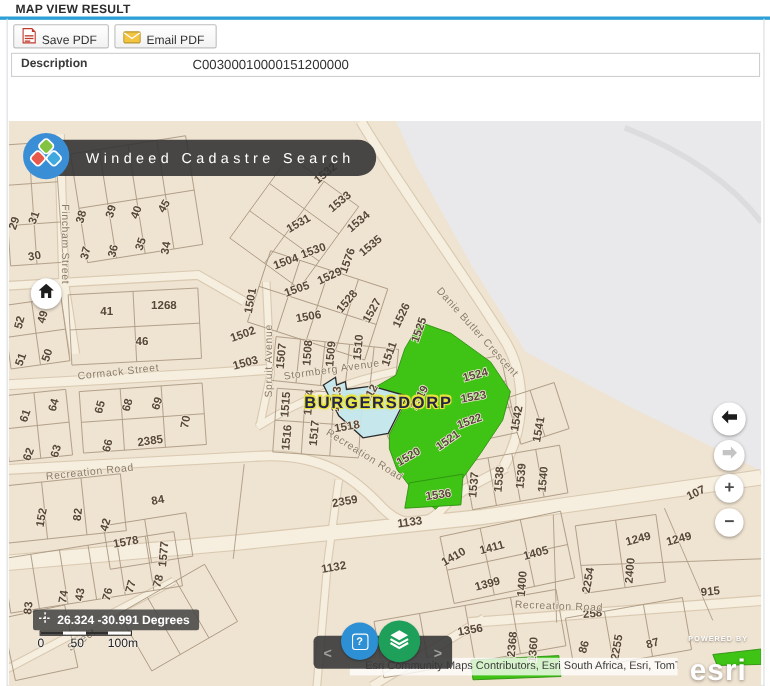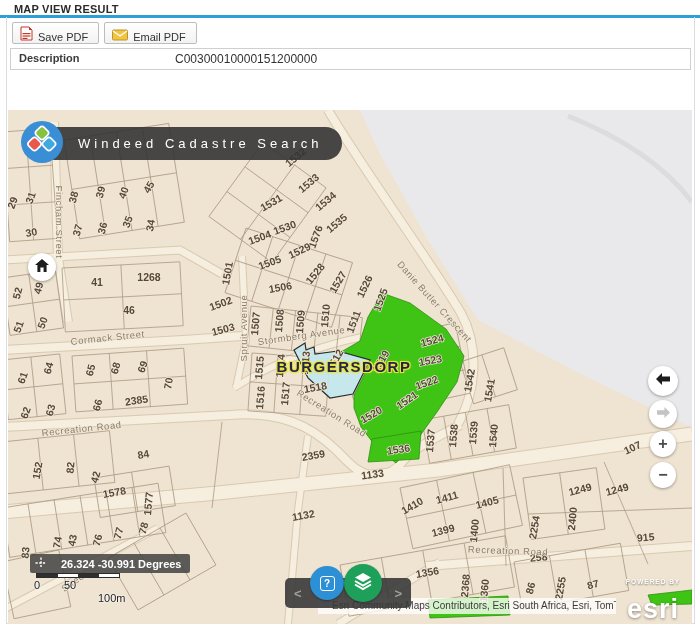--- a/index.html
+++ b/index.html
@@ -21,29 +21,29 @@
   .map svg.base { position:absolute; left:0; top:0; }
 
   
   .banner-pill { position:absolute; left:30px; top:17px; height:33px; width:304px; background:rgba(52,52,52,.9); border-radius:17px; display:flex; align-items:center; padding-left:40px; z-index:6; }
   .banner-title { color:#fff; font-size:13px; letter-spacing:4px; white-space:nowrap; }
   .banner-logo { position:absolute; left:12px; top:10px; width:44px; height:44px; z-index:7; }
 
   .circle-btn { position:absolute; background:#fff; border-radius:50%; box-shadow:0 1px 3px rgba(0,0,0,.35); display:flex; align-items:center; justify-content:center; cursor:pointer; z-index:6; }
   .zoom-glyph { font-size:16px; font-weight:bold; color:#4a4a4a; line-height:1; }
 
-  .coord-badge { position:absolute; left:22px; top:444px; height:19px; background:rgba(66,66,66,.85); border-radius:2px; display:flex; align-items:center; gap:14px; padding:0 9px 0 5px; z-index:6; }
+  .coord-badge { position:absolute; left:22px; top:444px; height:19px; background:rgba(66,66,66,.85); border-radius:2px; display:flex; align-items:center; gap:5px; padding:0 9px 0 5px; z-index:6; }
   .coord-text { color:#fff; font-size:11px; font-weight:bold; white-space:nowrap; }
 
   .scalebar { position:absolute; left:28px; top:463px; width:84px; z-index:6; }
   .scalebar .bar { height:5px; border:1px solid #2b2b2b; background:linear-gradient(to right,#2f2f2f 0 25%,#fff 25% 50%,#2f2f2f 50% 75%,#fff 75% 100%); }
   .scalebar .ticks { position:relative; height:13px; font-size:11px; color:#222; text-shadow:0 0 2px #fff,0 0 2px #fff; }
   .scalebar .t0 { position:absolute; left:-2px; top:1px; }
   .scalebar .t1 { position:absolute; left:28px; top:1px; }
-  .scalebar .t2 { position:absolute; left:62px; top:1px; white-space:nowrap;margin-top:13px; }
+  .scalebar .t2 { position:absolute; left:62px; top:1px; white-space:nowrap; }
 
   .widget-bar { position:absolute; left:277px; top:468px; width:126px; height:30px; background:rgba(56,56,56,.9); border-radius:5px; z-index:7; display:flex; align-items:center; justify-content:space-between; padding:0 9px; }
   .chev { color:#9f9f9f; font-size:13px; font-weight:bold; cursor:pointer; }
   .help-btn { position:absolute; left:302px; top:456px; width:34px; height:34px; background:#2d8fd4; border-radius:50%; z-index:8; display:flex; align-items:center; justify-content:center; cursor:pointer; box-shadow:0 1px 2px rgba(0,0,0,.3); }
   .help-box { width:15px; height:15px; border:1.5px solid #fff; border-radius:3px; color:#fff; font-size:10px; font-weight:bold; display:flex; align-items:center; justify-content:center; }
   .layers-btn { position:absolute; left:336px; top:454px; width:38px; height:38px; background:#1ea05b; border-radius:50%; z-index:9; display:flex; align-items:center; justify-content:center; cursor:pointer; box-shadow:0 1px 2px rgba(0,0,0,.3); }
 
   .attribution { position:absolute; left:310px; top:488px; width:298px; height:16px; background:rgba(255,255,255,.78); font-size:10px; color:#3c3c3c; line-height:16px; padding-left:14px; white-space:nowrap; overflow:hidden; z-index:6; }
   .esri-logo { position:absolute; left:604px; top:468px; width:82px; text-align:center; z-index:7; color:#fff; }
   .esri-powered { font-size:6.5px; letter-spacing:1px; font-weight:bold; text-shadow:0 1px 2px rgba(0,0,0,.45); }

